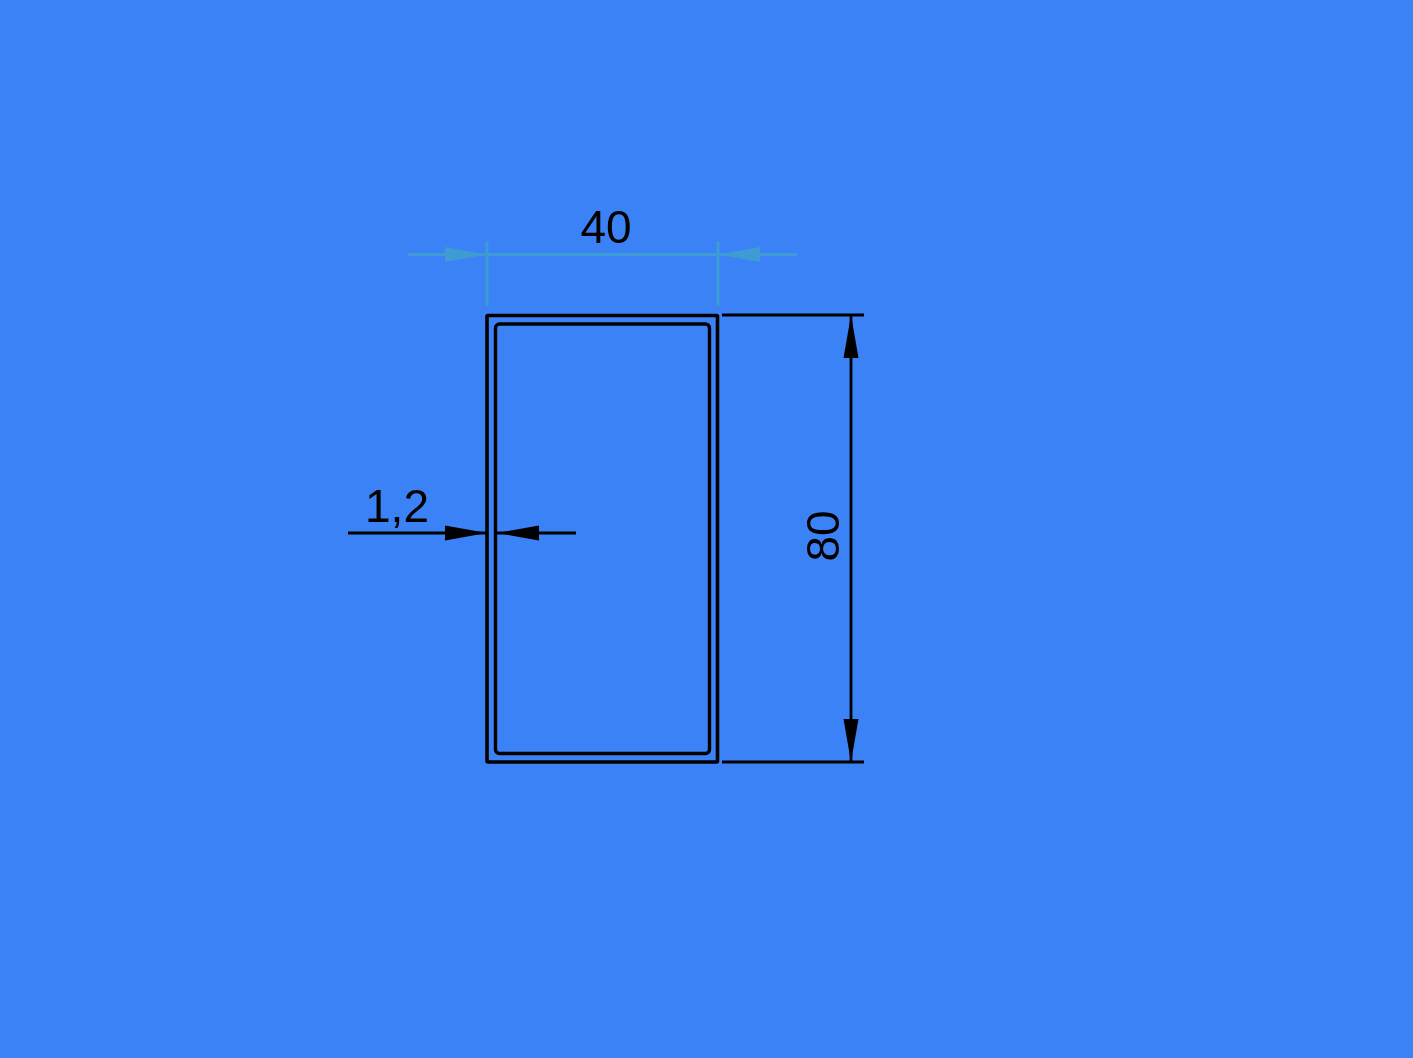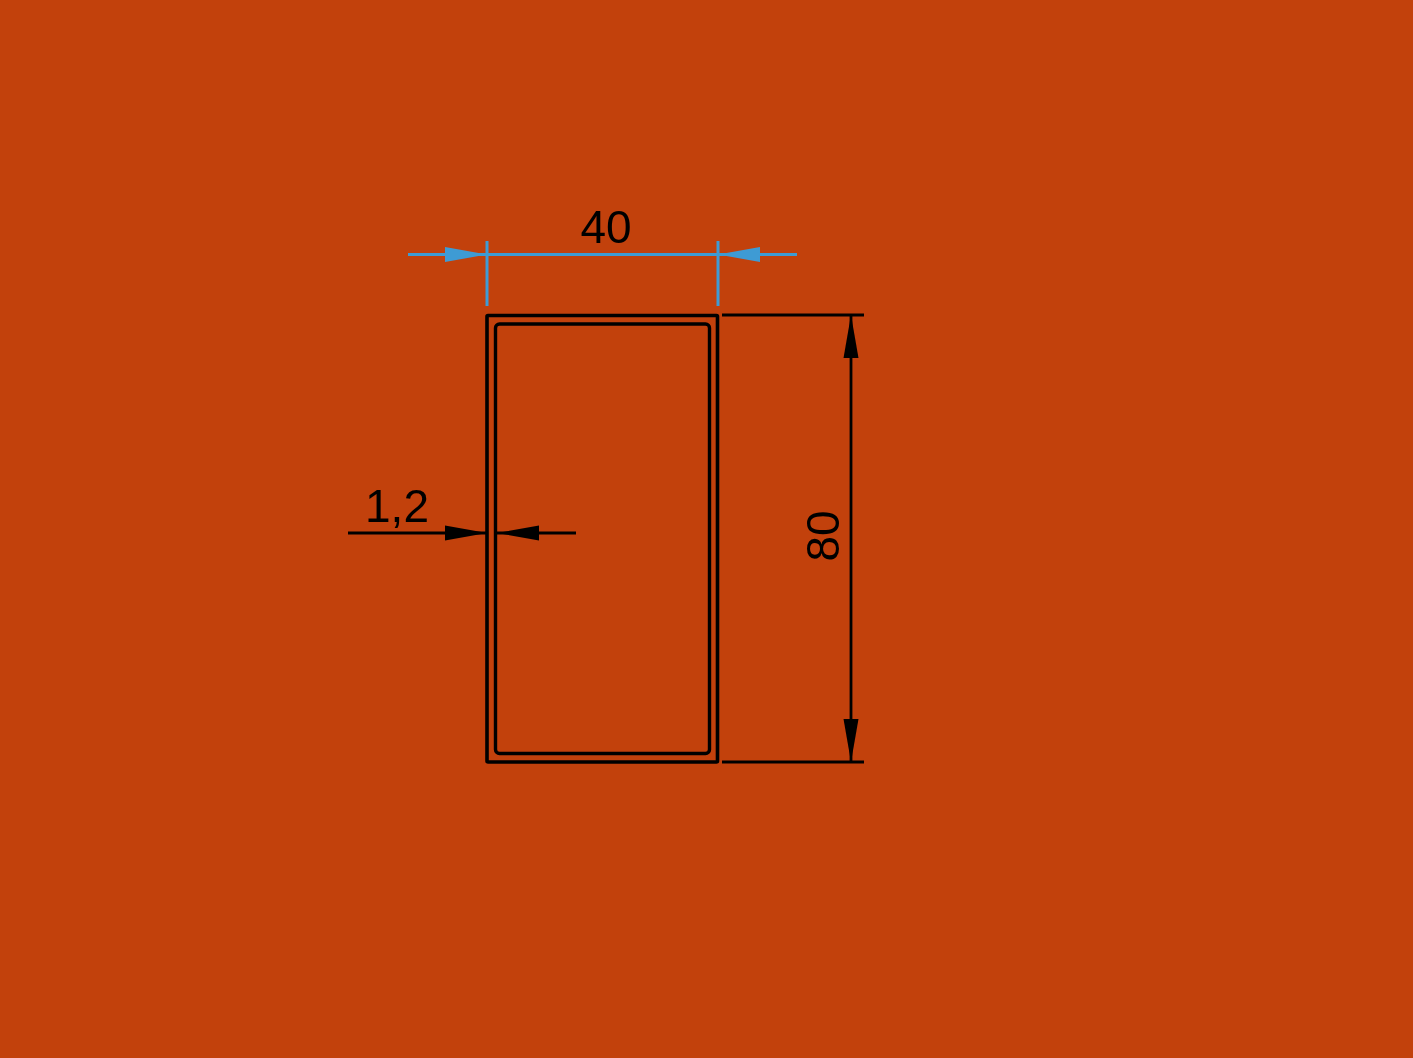--- a/index.html
+++ b/index.html
@@ -4,21 +4,21 @@
 <style>
   html, body {
     margin: 0;
     padding: 0;
     background: #ffffff;
   }
   .canvas {
     position: relative;
     width: 1413px;
     height: 1058px;
-    background: #c2410c;
+    background: #3b82f6;
     overflow: hidden;
     font-family: "Liberation Sans", sans-serif;
   }
   svg { display: block; }
 
   
   .profile-line {
     fill: none;
     stroke: #000000;
     stroke-width: 3.6;

